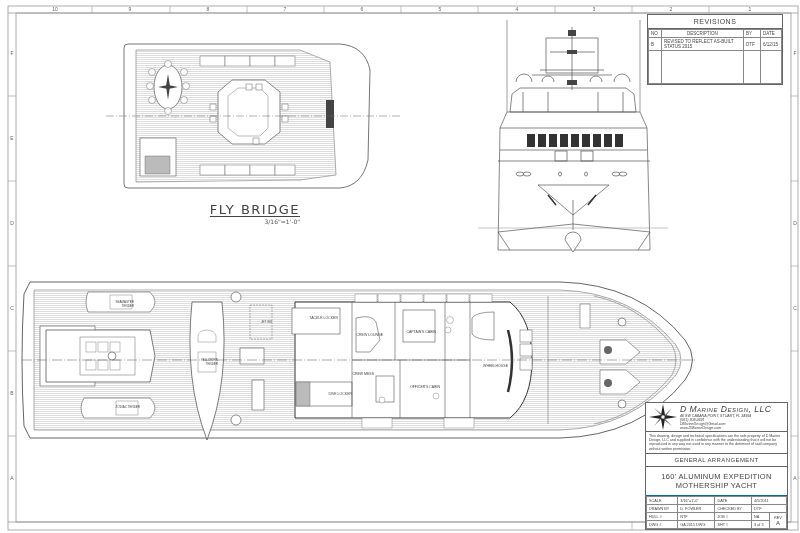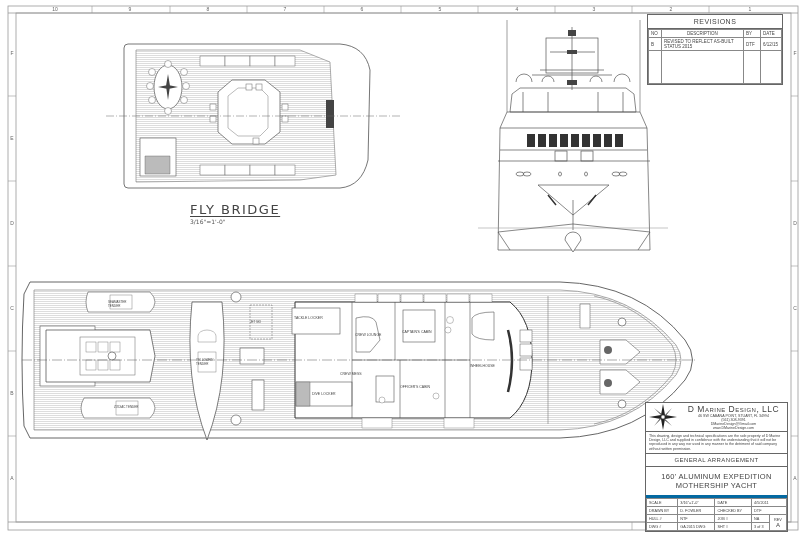--- a/index.html
+++ b/index.html
@@ -1,35 +1,35 @@
 <!DOCTYPE html>
 <html><head>
 <meta charset="utf-8">
 <style>
   html,body{margin:0;padding:0;background:#ffffff;}
   body{width:800px;height:533px;overflow:hidden;position:relative;font-family:"Liberation Sans",sans-serif;color:#333;}
   .sheet{position:absolute;left:0;top:0;width:800px;height:533px;}
-  .lbl{position:absolute;text-align:left;color:#444;}
+  .lbl{position:absolute;text-align:right;color:#444;}
   .title-big{font-family:"DejaVu Sans",sans-serif;font-size:13px;letter-spacing:1.5px;text-decoration:underline;text-underline-offset:2px;font-weight:normal;}
   .scale{font-family:"DejaVu Sans",sans-serif;font-size:6px;color:#555;margin-top:1px;}
   
   .rev{position:absolute;left:647px;top:14px;width:134px;border:1px solid #666;font-size:4.5px;color:#444;background:#fff;}
   .rev .hd{text-align:center;font-size:7px;padding:3px 0;border-bottom:1px solid #666;letter-spacing:.5px;}
   .rev table{width:100%;border-collapse:collapse;}
   .rev td{border:1px solid #888;padding:1px 2px;height:5px;}
   
   .tb{position:absolute;left:645px;top:402px;width:141px;border:1px solid #666;background:#fff;color:#444;}
   .tb .co{display:flex;height:28px;border-bottom:1px solid #666;}
   .tb .rose{width:34px;display:flex;align-items:center;justify-content:center;}
-  .tb .coinfo{flex:1;text-align:center;}
+  .tb .coinfo{flex:1;text-align:left;font-style:italic;}
   .tb .coname{font-size:8.5px;letter-spacing:.5px;font-variant:small-caps;margin-top:1px;}
   .tb .coline{font-size:3.6px;line-height:4px;}
   .tb .disc{font-size:3.6px;line-height:4.2px;padding:2px 3px;border-bottom:1px solid #666;height:22px;box-sizing:border-box;}
   .tb .ga{font-size:6px;text-align:center;padding:3px 0;border-bottom:1px solid #666;letter-spacing:.4px;}
-  .tb .proj{font-size:7.5px;text-align:center;padding:5px 0;border-bottom:3px solid #0369a1;letter-spacing:.3px;}
+  .tb .proj{font-size:7.5px;text-align:center;padding:5px 0;border-bottom:1px solid #0369a1;letter-spacing:.3px;}
   .tb table{width:100%;border-collapse:collapse;font-size:3.8px;}
   .tb td{border:1px solid #888;padding:1px 2px;height:5px;white-space:nowrap;}
   .zone{position:absolute;font-size:5px;color:#666;text-align:center;}
 </style>
 </head>
 <body>
 
 <div class="sheet">
 <svg width="800" height="533" viewBox="0 0 800 533" xmlns="http://www.w3.org/2000/svg">
   <defs>

